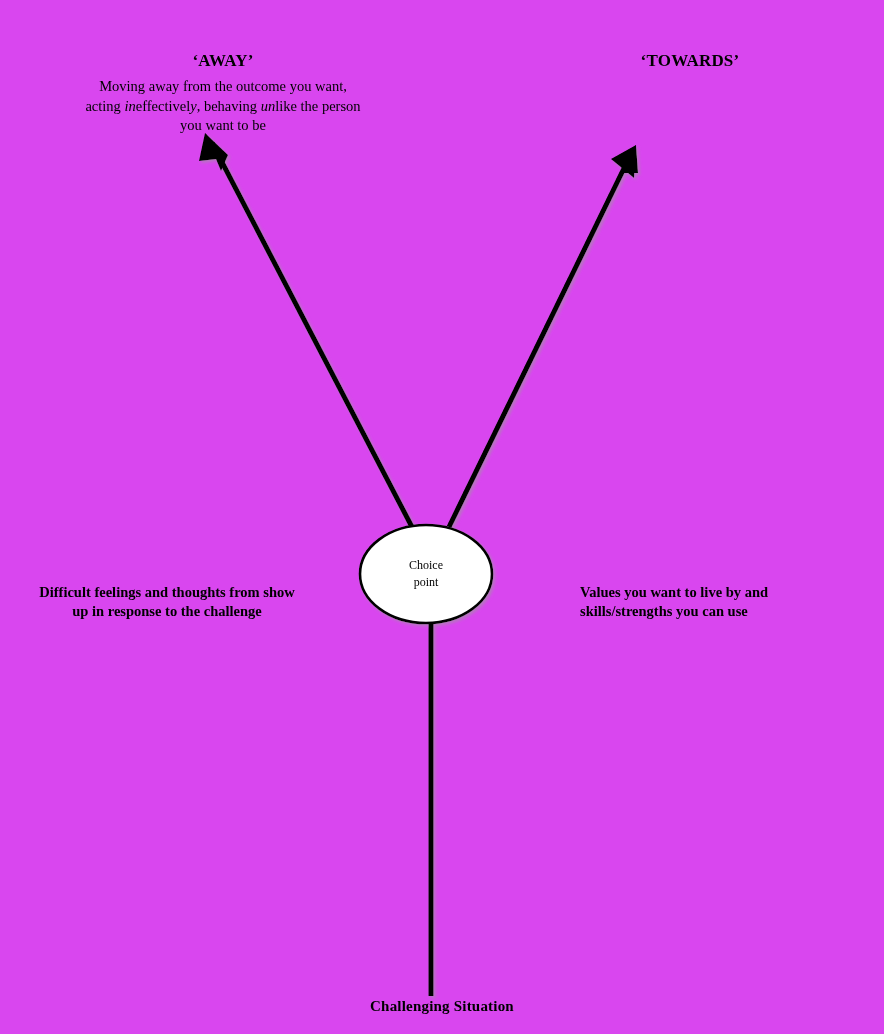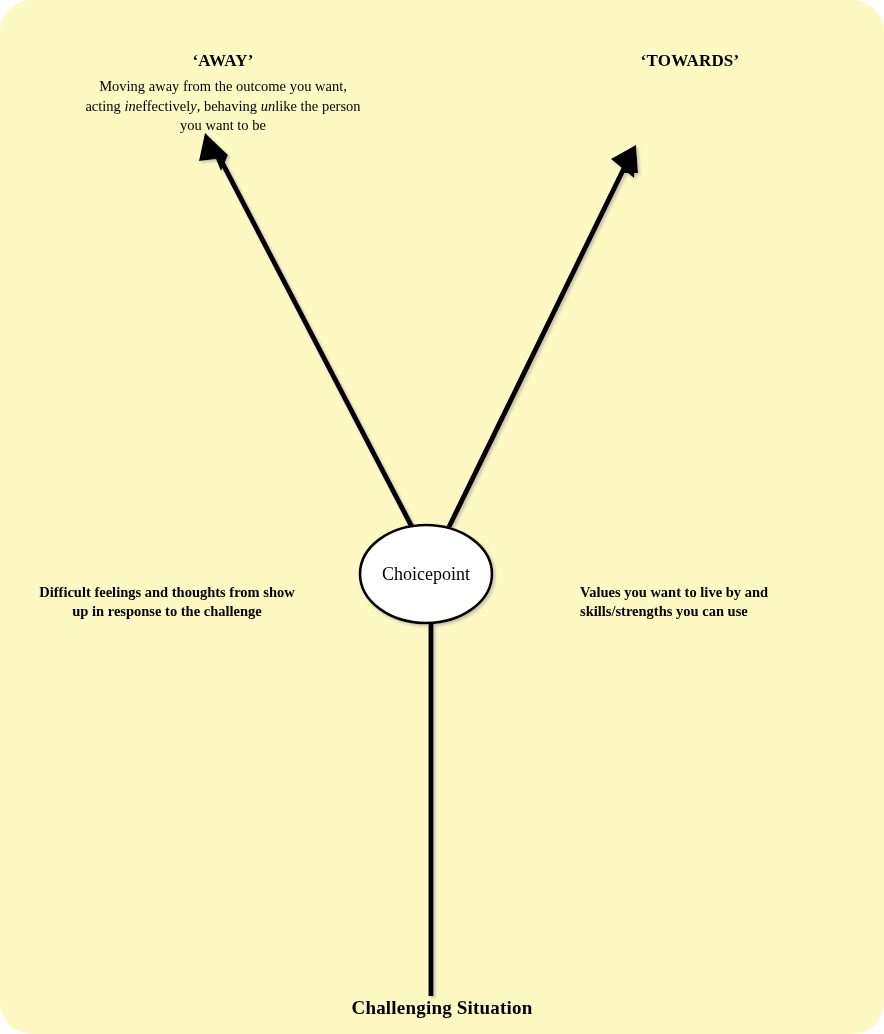--- a/index.html
+++ b/index.html
@@ -9,23 +9,22 @@
     background: #ffffff;
   }
   body {
     font-family: "Liberation Serif", "DejaVu Serif", serif;
     color: #000000;
   }
   #canvas {
     position: relative;
     width: 884px;
     height: 1034px;
-    background: #fef9c3;
+    background: #d946ef;
     overflow: hidden;
-    border-radius: 32px;
   }
   #diagram-svg {
     position: absolute;
     left: 0;
     top: 0;
     width: 884px;
     height: 1034px;
     pointer-events: none;
   }
   .text-block {
@@ -43,42 +42,42 @@
     font-size: 14.5px;
     font-weight: normal;
   }
   .side-copy {
     font-weight: bold;
     font-size: 14.5px;
     line-height: 1.32;
   }
   .bottom-label {
     font-weight: bold;
-    font-size: 19px;
+    font-size: 15px;
     letter-spacing: 0.2px;
   }
 
   
   #away-block      { left: 58px;  top: 50px;  width: 330px; }
   #towards-block   { left: 530px; top: 50px;  width: 320px; }
   #left-side-block { left: 12px;  top: 583px; width: 310px; }
   #right-side-block{ left: 580px; top: 583px; width: 305px; text-align: left;}
   #bottom-block    { left: 272px; top: 995px; width: 340px; }
 
   #ellipse-label {
     position: absolute;
     left: 360px;
     top: 525px;
     width: 132px;
     height: 98px;
     display: flex;
-    flex-direction: row;
+    flex-direction: column;
     align-items: center;
     justify-content: center;
-    font-size: 18px;
+    font-size: 12px;
     line-height: 1.45;
     text-align: center;
   }
   em { font-style: italic; }
 </style>
 </head>
 <body>
 
 <div id="canvas">
 

